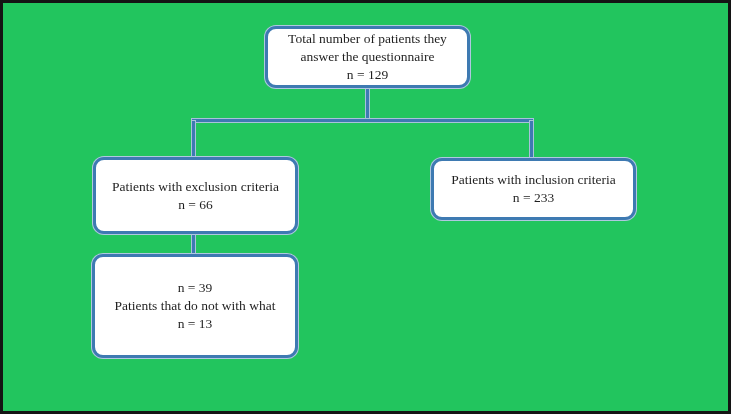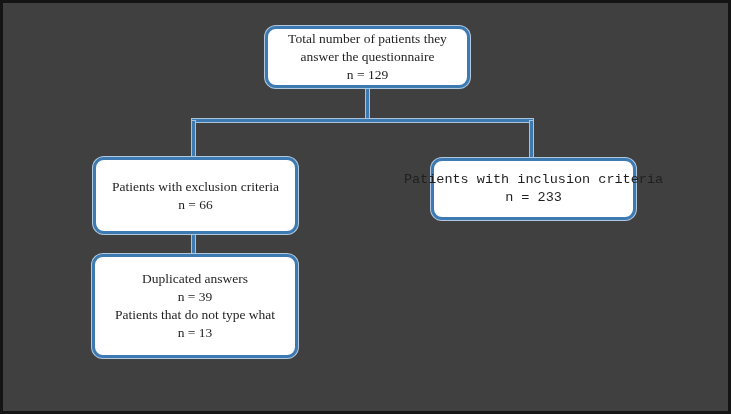--- a/index.html
+++ b/index.html
@@ -5,21 +5,21 @@
   html, body { margin: 0; padding: 0; }
   body {
     font-family: "Liberation Serif", serif;
     background: #ffffff;
   }
   .canvas {
     position: relative;
     width: 731px;
     height: 414px;
     box-sizing: border-box;
-    background: #404040;
+    background: #22c55e;
     border: 3px solid #141414;
     overflow: hidden;
   }
   .node {
     position: absolute;
     box-sizing: border-box;
     background: #ffffff;
     border: 3px solid #3e7ab2;
     border-radius: 11px;
     box-shadow: 0 0 0 1px #b0c8e0;
@@ -28,21 +28,21 @@
     align-items: center;
     justify-content: center;
     text-align: center;
     color: #1f1f1f;
     font-size: 13.5px;
     line-height: 1.32;
     padding: 2px 4px;
   }
   .node-total     { left: 262px; top: 23px;  width: 205px; height: 62px; }
   .node-exclusion { left: 90px;  top: 154px; width: 205px; height: 77px; }
-  .node-inclusion { left: 428px; top: 155px; width: 205px; height: 62px; font-family: Liberation Mono, monospace; }
+  .node-inclusion { left: 428px; top: 155px; width: 205px; height: 62px; }
   .node-detail    { left: 89px;  top: 251px; width: 206px; height: 104px; }
   .conn {
     position: absolute;
     background: #3e7ab2;
     box-shadow: 0 0 0 1px #a9c2db;
   }
   .conn-top-stub    { left: 363px; top: 85px;  width: 3px;   height: 33px; }
   .conn-horizontal  { left: 189px; top: 116px; width: 341px; height: 3px;  }
   .conn-left-drop   { left: 189px; top: 118px; width: 3px;   height: 36px; }
   .conn-right-drop  { left: 527px; top: 118px; width: 3px;   height: 37px; }
@@ -70,19 +70,18 @@
     <div class="node-line">Patients with exclusion criteria</div>
     <div class="node-line">n = 66</div>
   </div>
 
   <div class="node node-inclusion">
     <div class="node-line">Patients with inclusion criteria</div>
     <div class="node-line">n = 233</div>
   </div>
 
   <div class="node node-detail">
-    <div class="node-line">Duplicated answers</div>
     <div class="node-line">n = 39</div>
-    <div class="node-line">Patients that do not type what</div>
+    <div class="node-line">Patients that do not with what</div>
     <div class="node-line">n = 13</div>
   </div>
 
 </div>
 
 </body></html>

